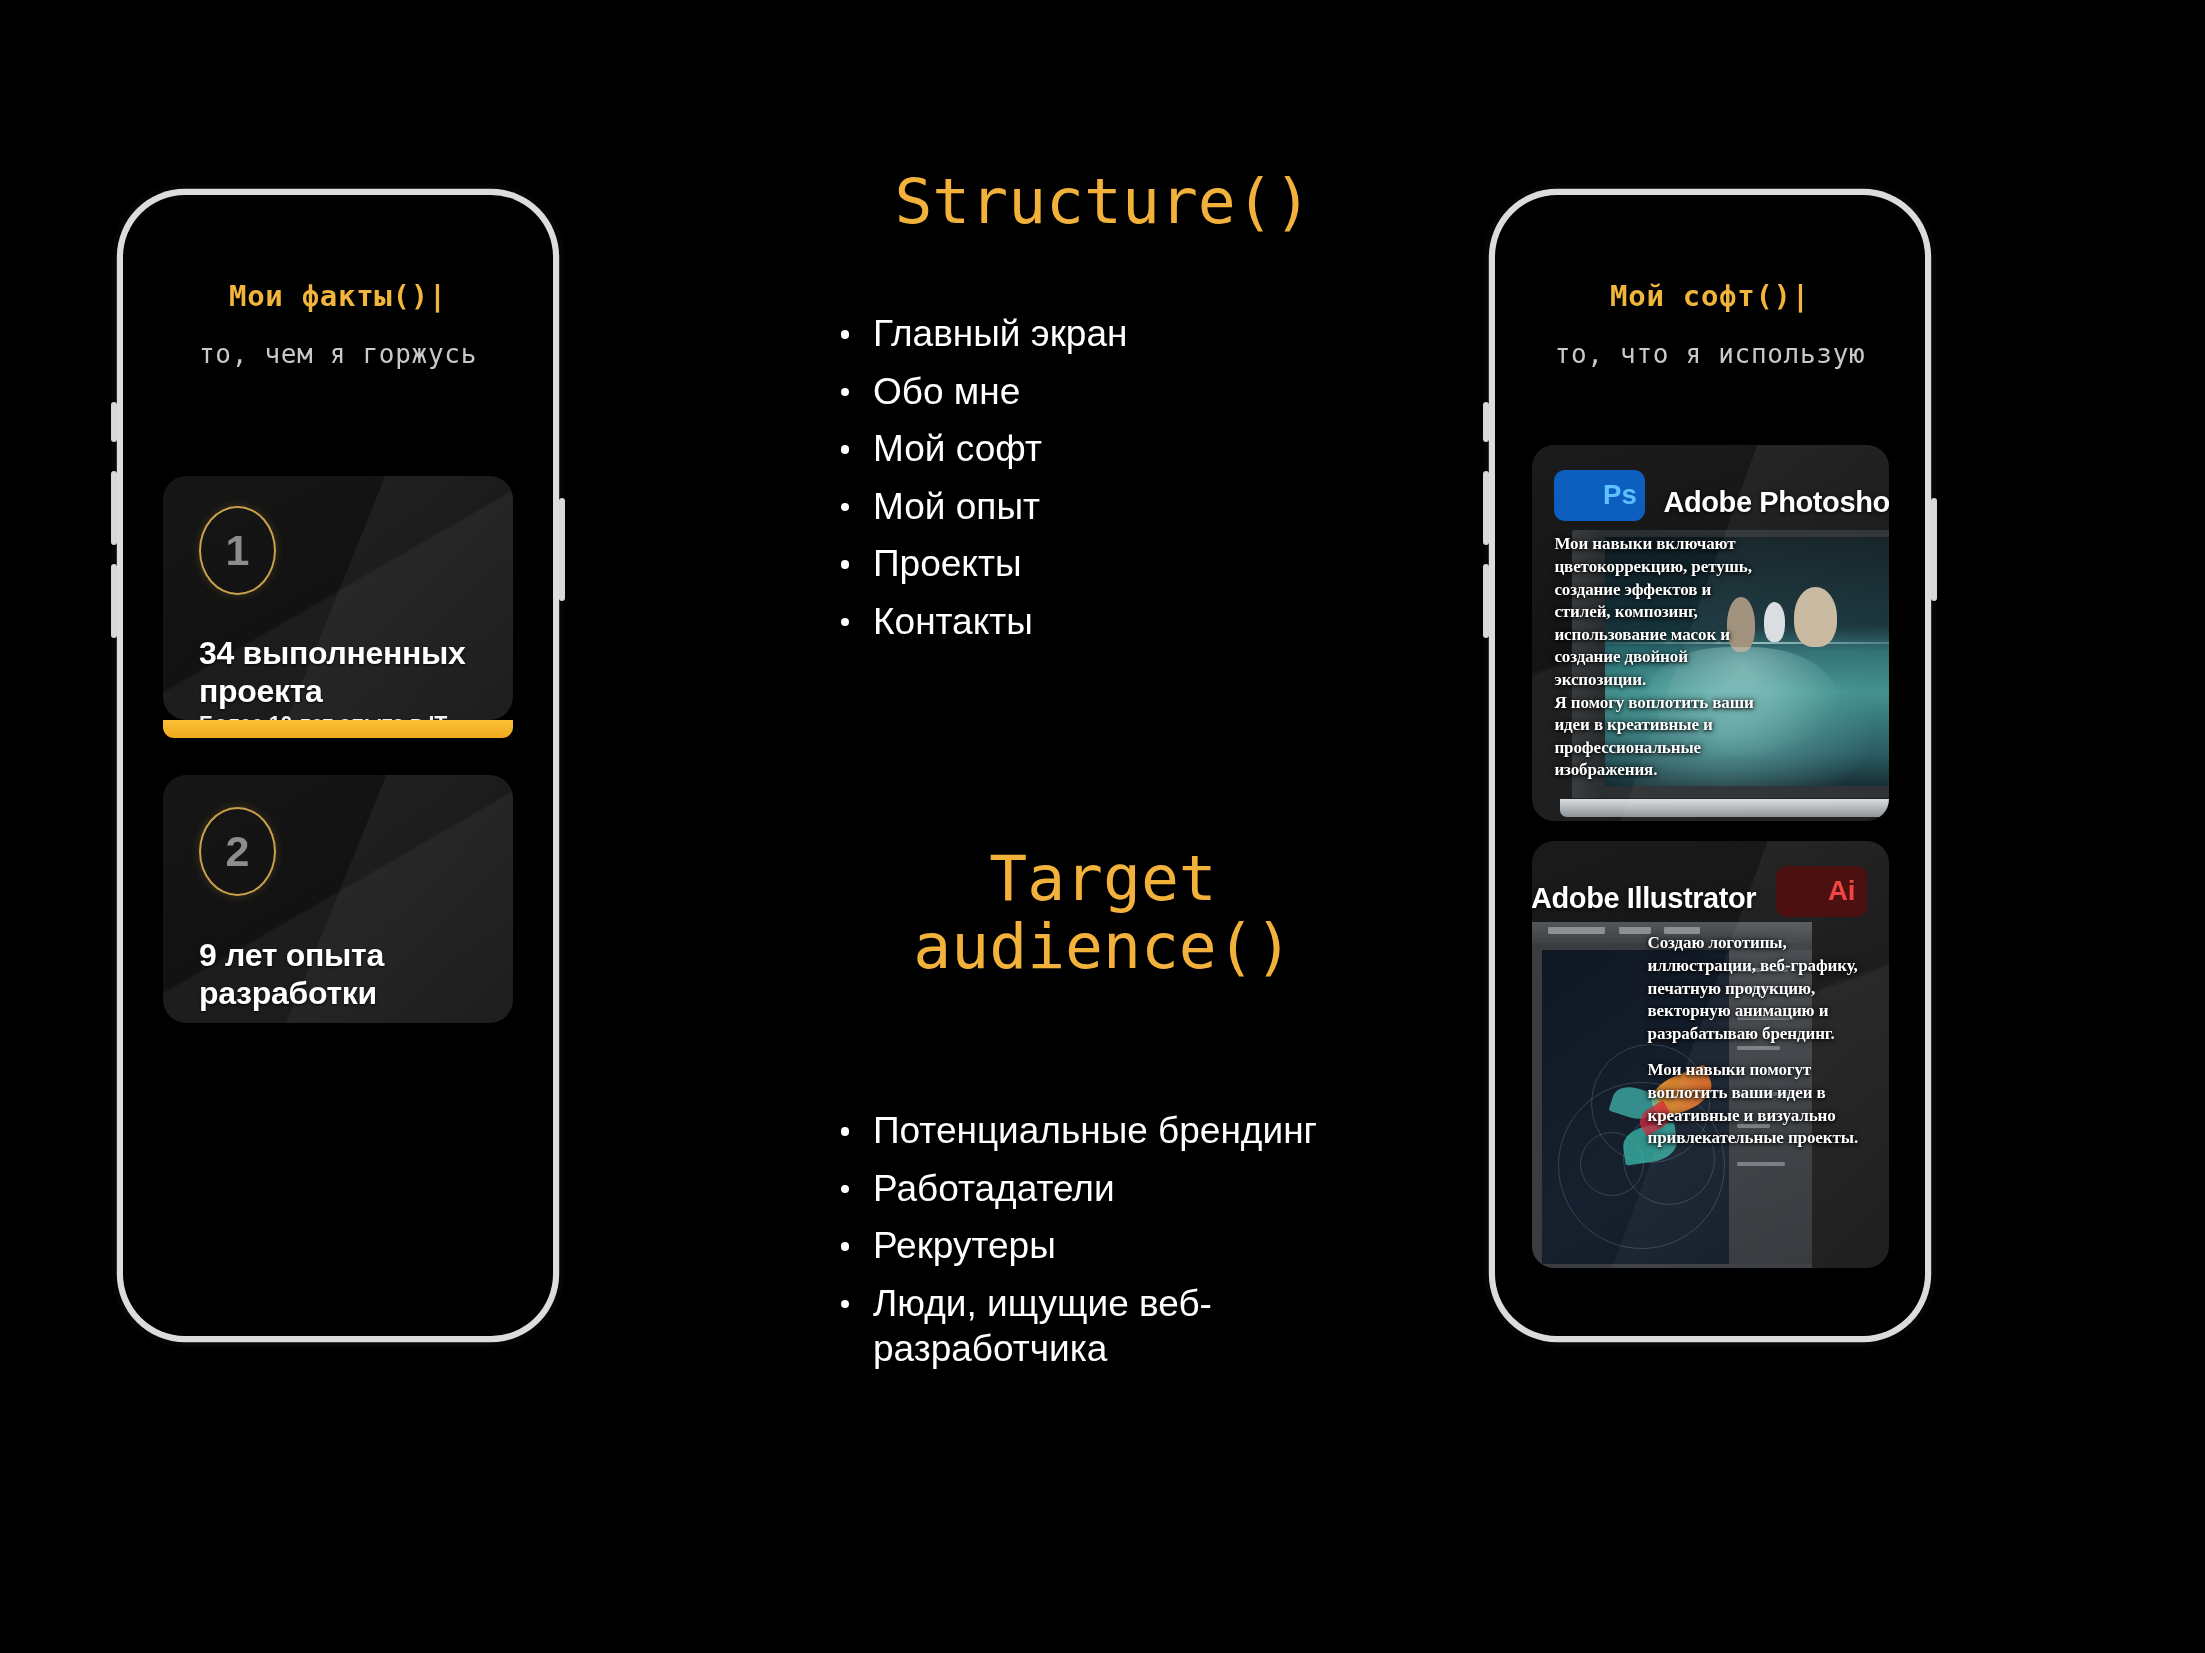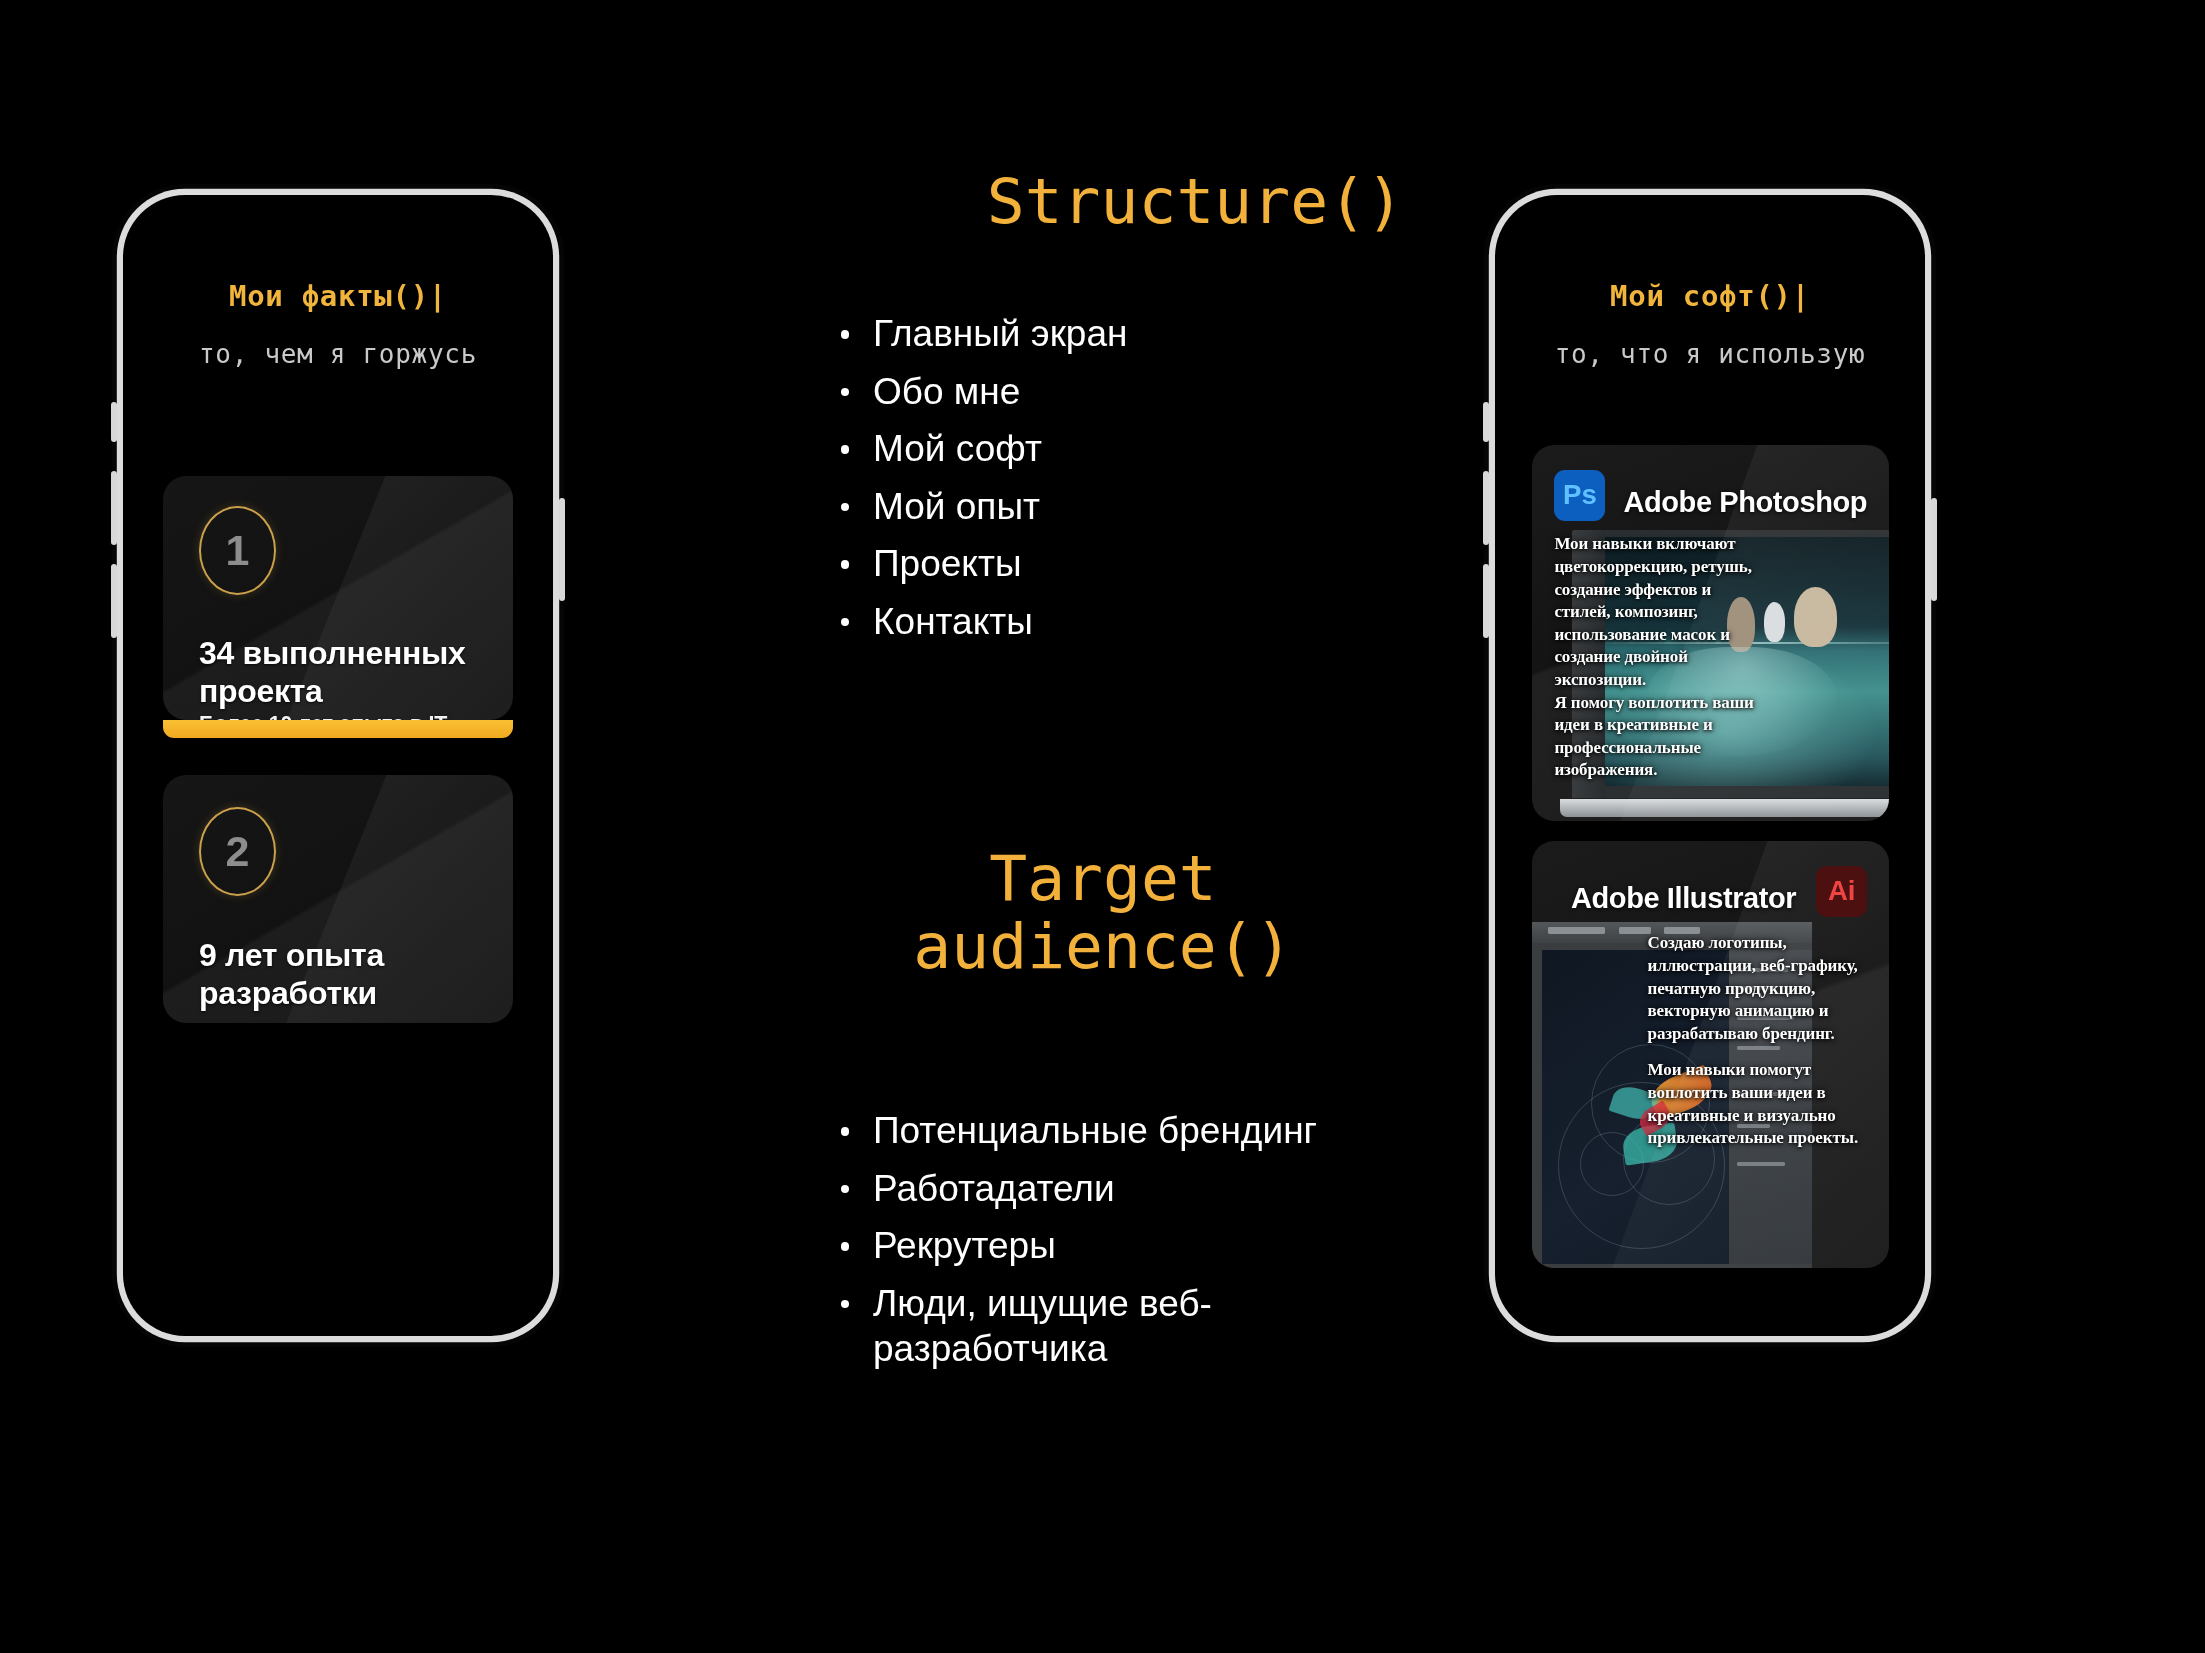--- a/index.html
+++ b/index.html
@@ -193,20 +193,21 @@
     width: 51px;
     height: 51px;
     border-radius: 11px;
     display: flex;
     align-items: center;
     justify-content: center;
     font-family: "Liberation Sans", sans-serif;
     font-weight: bold;
     font-size: 27.6px;
     flex: 0 0 auto;
+    padding-left: 40px;
   }
   .badge-ps { background: #0d5fbf; color: #5fc1ff; }
   .badge-ai { background: #4d1010; color: #ef4444; }
   .soft-name {
     font-family: "Liberation Sans", sans-serif;
     font-weight: bold;
     font-size: 29px;
     color: #ffffff;
     letter-spacing: -0.4px;
     text-shadow: 0 1.4px 4.1px rgba(0,0,0,0.9);
@@ -358,21 +359,21 @@
   }
   .code-heading {
     font-family: "DejaVu Sans Mono", monospace;
     font-size: 63px;
     color: #f2b13a;
     text-align: center;
     line-height: 1.08;
     margin: 0;
     white-space: pre-line;
   }
-  #heading-structure { position: absolute; top: 168px; left: 0; right: 16px; text-align: right; }
+  #heading-structure { position: absolute; top: 168px; left: 0; right: 0; }
   #heading-target    { position: absolute; top: 845px; left: 0; right: 0; }
 
   ul.bullets {
     position: absolute;
     left: 40px;
     right: 6.9px;
     margin: 0;
     padding: 0;
     list-style: none;
   }

